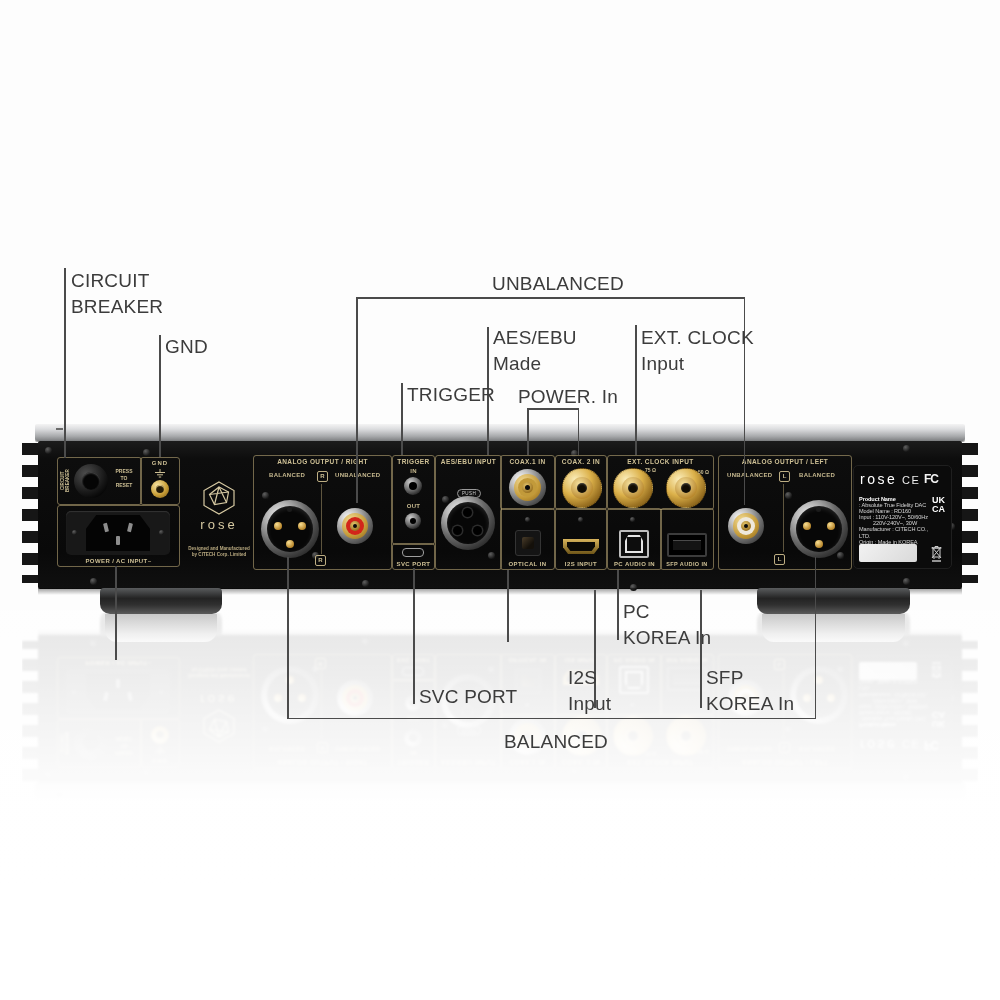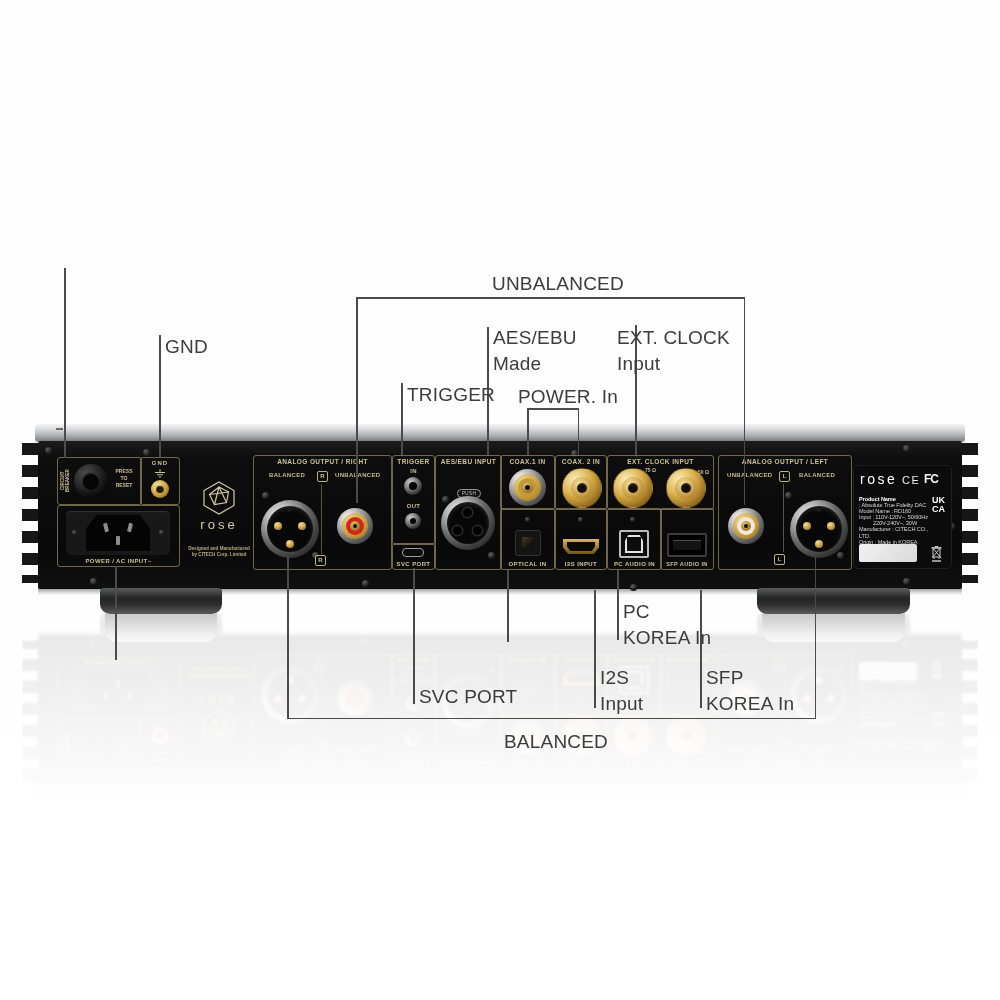--- a/index.html
+++ b/index.html
@@ -105,20 +105,22 @@
   .reflection{position:absolute;left:0;top:-39px;transform:scaleY(-1);opacity:.16;filter:blur(1px);}
   #fade{position:absolute;left:0;top:610px;width:1000px;height:390px;z-index:2;pointer-events:none;
         background:linear-gradient(180deg,rgba(255,255,255,.40),rgba(255,255,255,.88) 42%,#fff 72%);}
 </style>
 </head>
 <body>
 
 <div id="stage">
 
   <div class="cline" style="left:64px;top:268px;height:190px;"></div>
+  <div class="clabel" style="left:71px;top:268px;">CIRCUIT
+BREAKER</div>
 
   <div class="cline" style="left:159px;top:335px;height:122px;"></div>
   <div class="clabel" style="left:165px;top:334px;">GND</div>
 
   <div class="chline" style="left:356px;top:297px;width:389px;"></div>
   <div class="cline" style="left:356px;top:297px;height:206px;"></div>
   <div class="cline" style="left:743.5px;top:297px;height:208px;"></div>
   <div class="clabel" style="left:492px;top:271px;">UNBALANCED</div>
 
   <div class="cline" style="left:401px;top:383px;height:72px;"></div>
@@ -127,36 +129,36 @@
   <div class="cline" style="left:487px;top:327px;height:128px;"></div>
   <div class="clabel" style="left:493px;top:325px;">AES/EBU
 Made</div>
 
   <div class="clabel" style="left:518px;top:384px;">POWER. In</div>
   <div class="chline" style="left:527px;top:408px;width:52px;"></div>
   <div class="cline" style="left:527px;top:408px;height:47px;"></div>
   <div class="cline" style="left:577.5px;top:408px;height:47px;"></div>
 
   <div class="cline" style="left:635px;top:325px;height:130px;"></div>
-  <div class="clabel" style="left:617px;top:325px;">EXT. CLOCK
+  <div class="clabel" style="left:641px;top:325px;">EXT. CLOCK
 Input</div>
 
   <div class="cline" style="left:115px;top:566px;height:94px;"></div>
 
   <div class="cline" style="left:413px;top:568px;height:136px;"></div>
   <div class="clabel" style="left:419px;top:684px;">SVC PORT</div>
 
   <div class="cline" style="left:507px;top:570px;height:72px;"></div>
 
   <div class="cline" style="left:617px;top:570px;height:70px;"></div>
   <div class="clabel" style="left:623px;top:599px;">PC
 KOREA In</div>
 
   <div class="cline" style="left:594px;top:590px;height:118px;"></div>
-  <div class="clabel" style="left:600px;top:665px;">I2S
+  <div class="clabel" style="left:568px;top:665px;">I2S
 Input</div>
 
   <div class="cline" style="left:700px;top:590px;height:118px;"></div>
   <div class="clabel" style="left:706px;top:665px;">SFP
 KOREA In</div>
 
   <div class="cline" style="left:287px;top:557px;height:162px;"></div>
   <div class="cline" style="left:814.5px;top:557px;height:162px;"></div>
   <div class="chline" style="left:287px;top:717.5px;width:529px;"></div>
   <div class="clabel" style="left:504px;top:729px;">BALANCED</div>

